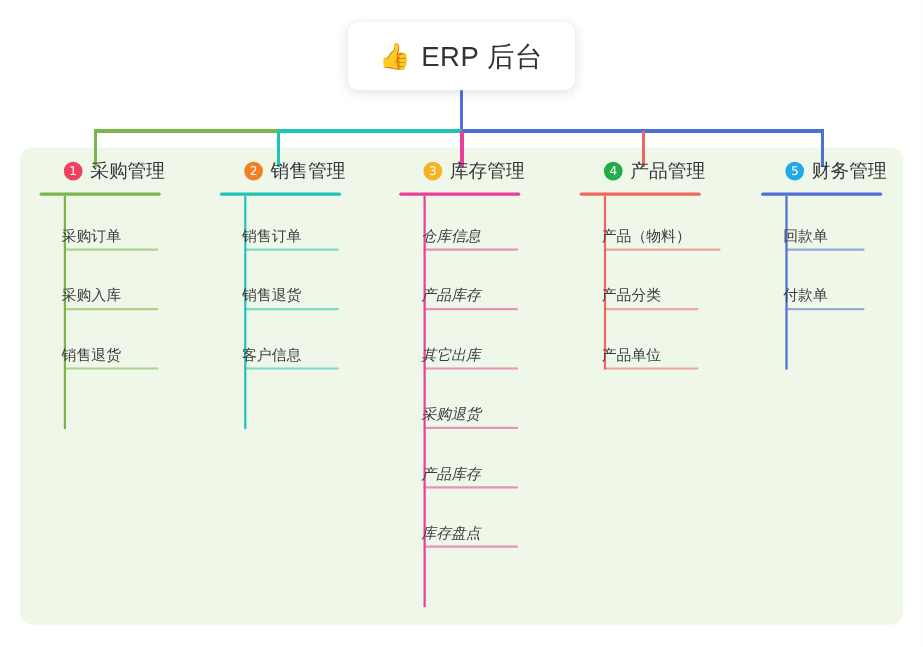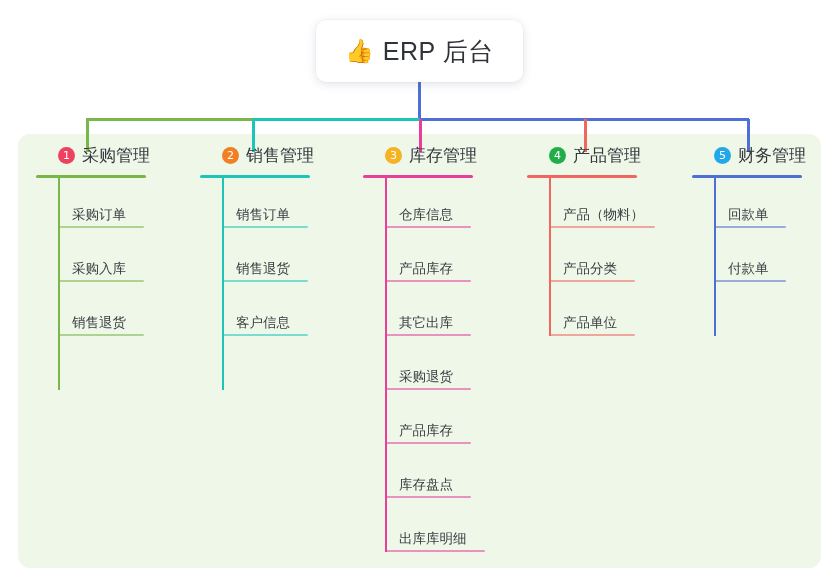--- a/index.html
+++ b/index.html
@@ -42,21 +42,21 @@
     color:#ffffff;font-size:11px;line-height:17px;text-align:center;
     font-family:"DejaVu Sans",sans-serif;flex:0 0 auto;
   }
   .col-title{font-size:17px;color:#33363c;white-space:nowrap;}
   .col-rule{height:3px;border-radius:2px;margin-top:7px;}
 
   .kids{position:relative;margin-top:0;}
   .spine{position:absolute;left:22px;top:0;width:2px;}
   .kid{position:relative;height:54px;}
   .kid-label{
-    position:absolute;left:36px;bottom:8px;
+    position:absolute;left:20px;bottom:8px;
     font-size:13.5px;color:#3a3d42;white-space:nowrap;
   }
   .kid-rule{position:absolute;left:22px;bottom:4px;height:1.6px;border-radius:1px;}
 
   
   #col-1{left:36px;}
   #col-2{left:200px;}
   #col-3{left:363px;}
   #col-4{left:527px;}
   #col-5{left:692px;}
@@ -131,21 +131,21 @@
             <div class="kid-rule" style="background: rgb(30, 196, 182); opacity: 0.55; width: 86px;"></div>
           </div>
         </div>
       </div>
       <div class="col" id="col-3" style="left: 363px;">
         <div class="col-head">
           <span class="badge" style="background: rgb(245, 178, 35);">3</span>
           <span class="col-title">库存管理</span>
         </div>
         <div class="col-rule" style="background: rgb(232, 64, 154); width: 110px;"></div>
-        <div class="kids" style="height: 378px;">
+        <div class="kids" style="height: 378px; font-style: italic;">
           <div class="spine" style="background: rgb(232, 64, 154); height: 374px;"></div>
           <div class="kid">
             <span class="kid-label">仓库信息</span>
             <div class="kid-rule" style="background: rgb(232, 64, 154); opacity: 0.55; width: 86px;"></div>
           </div>
           <div class="kid">
             <span class="kid-label">产品库存</span>
             <div class="kid-rule" style="background: rgb(232, 64, 154); opacity: 0.55; width: 86px;"></div>
           </div>
           <div class="kid">
@@ -156,24 +156,20 @@
             <span class="kid-label">采购退货</span>
             <div class="kid-rule" style="background: rgb(232, 64, 154); opacity: 0.55; width: 86px;"></div>
           </div>
           <div class="kid">
             <span class="kid-label">产品库存</span>
             <div class="kid-rule" style="background: rgb(232, 64, 154); opacity: 0.55; width: 86px;"></div>
           </div>
           <div class="kid">
             <span class="kid-label">库存盘点</span>
             <div class="kid-rule" style="background: rgb(232, 64, 154); opacity: 0.55; width: 86px;"></div>
-          </div>
-          <div class="kid">
-            <span class="kid-label">出库库明细</span>
-            <div class="kid-rule" style="background: rgb(232, 64, 154); opacity: 0.55; width: 100px;"></div>
           </div>
         </div>
       </div>
       <div class="col" id="col-4" style="left: 527px;">
         <div class="col-head">
           <span class="badge" style="background: rgb(35, 173, 74);">4</span>
           <span class="col-title">产品管理</span>
         </div>
         <div class="col-rule" style="background: rgb(241, 102, 95); width: 110px;"></div>
         <div class="kids" style="height: 162px; text-align: right;">

